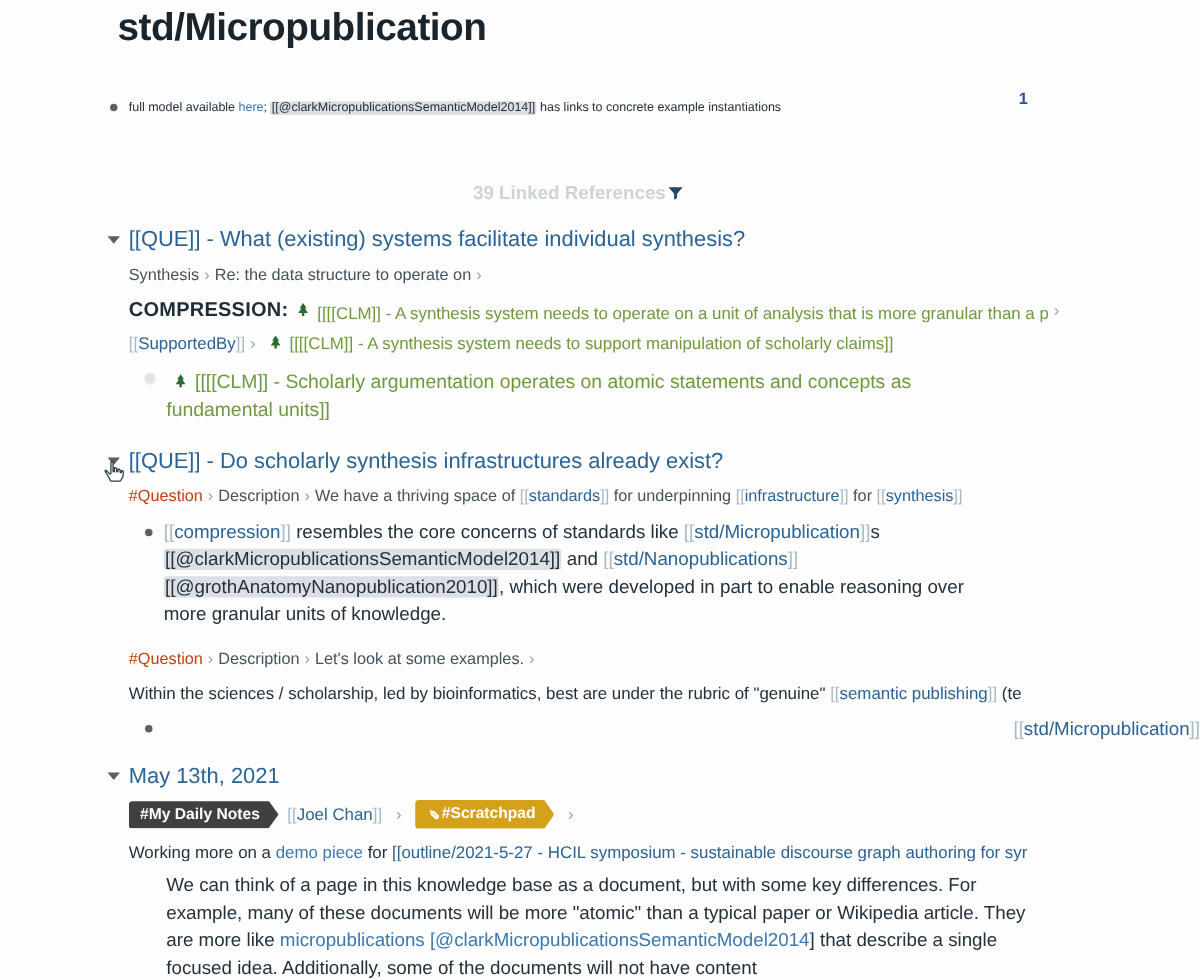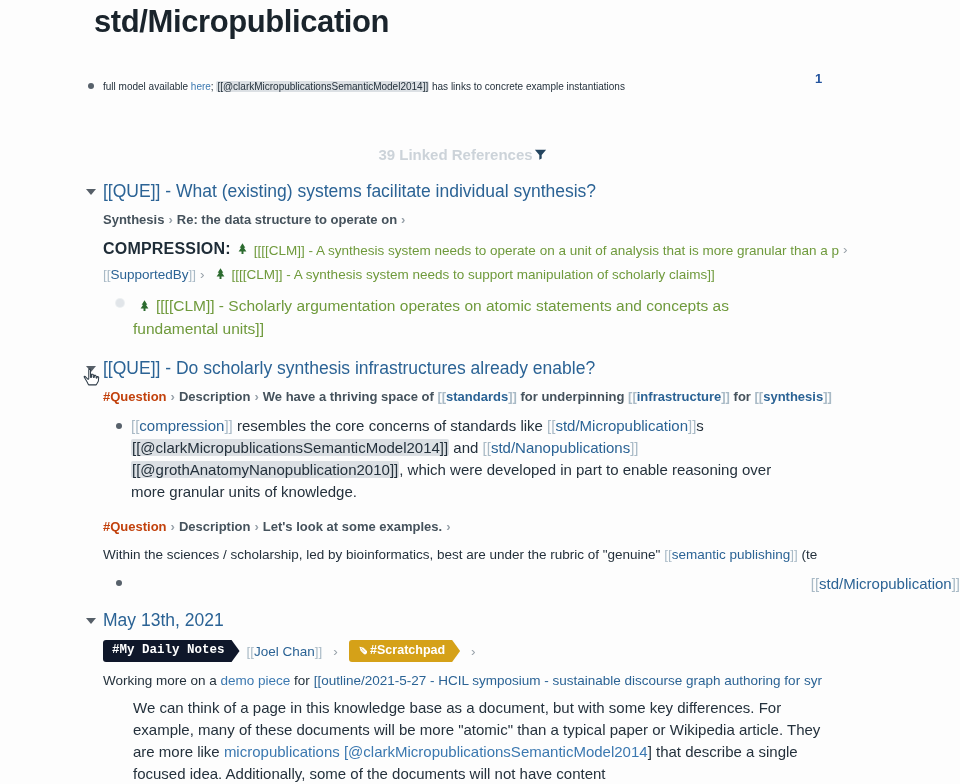--- a/index.html
+++ b/index.html
@@ -17,21 +17,21 @@
   .tri { width:0; height:0; border-left:5px solid transparent; border-right:5px solid transparent;
     border-top:6px solid #565f68; flex:0 0 auto; }
   .link { color:#2b6395; }
   .link-lt { color:#3b78b0; }
   .bk { color:#a9bac6; }
   .hl { background:#dcе0e4; background:#dce0e4; color:#24313c; padding:0 1px; border-radius:2px; }
   .green { color:#6f9a3c; }
   .chev { color:#97a1a9; padding:0 4px; }
   .crumb-light { color:#c2410c; }
   .crumb-dark { color:#45525c; }
-  .nowrap { white-space:nowrap; overflow:hidden;font-weight:bold; }
+  .nowrap { white-space:nowrap; overflow:hidden; }
   .tree { width:13px; height:14px; margin:0 5px -2px 5px; display:inline-block; }
 
   
   .top-block { position:relative; margin:35px 0 0 2px; display:flex; gap:9px; width:744px; }
   .top-block .dot { margin-top:8px; }
   .top-text { font-size:10px; line-height:24px; width:676px; }
   .ref-count { position:absolute; left:727px; top:-4px; font-size:13px; font-weight:700; color:#24549e; }
 
   
   .lr-header { margin:47px 0 0 8px; width:738px; display:flex; justify-content:center; align-items:center; }
@@ -56,21 +56,21 @@
 
   .within-line { margin:13px 0 0 17px; font-size:13.5px; white-space:nowrap; width:744px; overflow:hidden; }
 
   
   .cursor { position:absolute; left:-4px; top:10px; width:18px; height:18px; z-index:5; }
 
   
   .badges-row { margin:9px 0 0 17px; display:flex; align-items:center; gap:7px; font-size:13.5px; }
   .badge { color:#fff; font-weight:700; font-size:12.5px; padding:3px 15px 4px 9px; line-height:15px;
     clip-path:polygon(0 0, calc(100% - 8px) 0, 100% 50%, calc(100% - 8px) 100%, 0 100%); border-radius:3px; }
-  .badge-gray { background:#0f172a;font-family:Liberation Mono, monospace; }
+  .badge-gray { background:#404040; }
   .badge-gold { background:#d5a118; }
   .pencil { font-size:11px; margin-right:3px; display:inline-block; transform:rotate(90deg) scaleX(-1); }
   .working-line { margin:11px 0 0 17px; font-size:13.5px; white-space:nowrap; width:744px; overflow:hidden; }
   .para { margin:9px 0 0 47px; width:690px; font-size:15px; line-height:22px; }
 </style>
 </head>
 <body>
 
 <div class="content">
 
@@ -105,21 +105,21 @@
       <span class="ring-dot"></span>
       <div><svg class="tree" viewBox="0 0 24 24">
             <path d="M12 1.5 6.8 9.5h2.7L4.8 16.5h5.4V21h3.6v-4.5h5.4l-4.7-7h2.7z" fill="#2c6b2f"></path>
           </svg><span class="green">[[[[CLM]] - Scholarly argumentation operates on atomic statements and concepts as fundamental units]]</span></div>
     </div>
   </div>
 
   <div>
     <div class="ref-title-row">
       <span class="tri"></span>
-      <span class="ref-title">[[QUE]] - Do scholarly synthesis infrastructures already enable?</span>
+      <span class="ref-title">[[QUE]] - Do scholarly synthesis infrastructures already exist?</span>
       <svg class="cursor" viewBox="0 0 16 16">
           <path d="M6.75 1a.75.75 0 0 1 .75.75V8a.5.5 0 0 0 1 0V5.467l.086-.004c.317-.012.637-.008.816.027.134.027.294.096.448.182.077.042.15.147.15.314V8a.5.5 0 0 0 1 0V6.435l.106-.01c.316-.024.584-.01.708.04.118.046.3.207.486.43.081.096.15.19.2.259V8.5a.5.5 0 1 0 1 0v-1h.342a1 1 0 0 1 .995 1.1l-.271 2.715a2.5 2.5 0 0 1-.317.991l-1.395 2.442a.5.5 0 0 1-.434.252H6.118a.5.5 0 0 1-.447-.276l-1.232-2.465-2.512-4.185a.517.517 0 0 1 .809-.631l2.41 2.41A.5.5 0 0 0 6 9.5V1.75A.75.75 0 0 1 6.75 1z" fill="#ffffff" stroke="#2b3945" stroke-width="0.9"></path>
         </svg>
     </div>
     <div class="crumb nowrap"><span class="crumb-light">#Question</span><span class="chev">›</span><span class="crumb-dark">Description</span><span class="chev">›</span><span class="crumb-dark">We have a thriving space of </span><span class="bk">[[</span><span class="link">standards</span><span class="bk">]]</span><span class="crumb-dark"> for underpinning </span><span class="bk">[[</span><span class="link">infrastructure</span><span class="bk">]]</span><span class="crumb-dark"> for </span><span class="bk">[[</span><span class="link">synthesis</span><span class="bk">]]</span></div>
     <div class="block-row bullet-block">
       <span class="dot"></span>
       <div><span class="bk">[[</span><span class="link">compression</span><span class="bk">]]</span><span> resembles the core concerns of standards like </span><span class="bk">[[</span><span class="link">std/Micropublication</span><span class="bk">]]</span><span>s </span><span class="hl">[[@clarkMicropublicationsSemanticModel2014]]</span><span> and </span><span class="bk">[[</span><span class="link">std/Nanopublications</span><span class="bk">]]</span><span> </span><span class="hl">[[@grothAnatomyNanopublication2010]]</span><span>, which were developed in part to enable reasoning over more granular units of knowledge.</span></div>
     </div>
     <div class="crumb nowrap" style="margin-top:16px;"><span class="crumb-light">#Question</span><span class="chev">›</span><span class="crumb-dark">Description</span><span class="chev">›</span><span class="crumb-dark">Let's look at some examples.</span><span class="chev">›</span></div>

